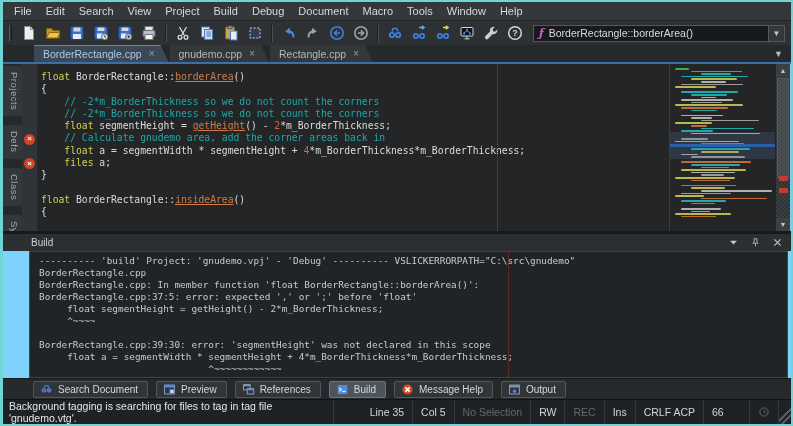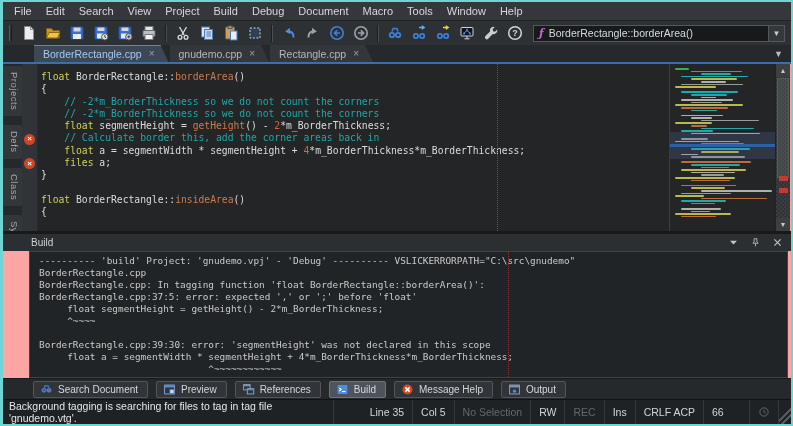--- a/index.html
+++ b/index.html
@@ -1,20 +1,20 @@
 <!DOCTYPE html>
 <html><head>
 <meta charset="utf-8">
 <style>
   * { margin:0; padding:0; box-sizing:border-box; }
   html,body { background:#111; }
   body { font-family:"Liberation Sans", sans-serif; }
   #window {
     position:relative; width:793px; height:426px;
-    background:#fca5a5; overflow:hidden;
+    background:#7dd3fc; overflow:hidden;
     border:2px solid #6fd4d4; border-left-width:3px;
     display:flex; flex-direction:column;
   }
   
   .menubar { height:18px; background:#34383b; display:flex; align-items:center; padding:0 4px; flex:0 0 auto; }
   .menu-item { font-size:11px; color:#d6d8da; padding:1px 7px; cursor:default; }
   
   .toolbar { height:25px; background:#2d3134; border-top:1px solid #202326; display:flex; align-items:center; padding:0 6px 0 4px; flex:0 0 auto; }
   .tb-grip { width:3px; height:16px; margin:0 5px 0 2px; border-left:1px solid #555a5e; border-right:1px solid #1b1d1f; }
   .tb-btn { width:24px; height:21px; display:flex; align-items:center; justify-content:center; border-radius:2px; }
@@ -31,21 +31,21 @@
   .tab-overflow { margin-left:auto; margin-right:8px; color:#b8bcc0; font-size:9px; align-self:center; }
   
   .main { flex:0 0 167px; display:flex; overflow:hidden; }
   .dockstrip { width:19px; background:#26292c; display:flex; flex-direction:column; gap:9px; padding-top:2px; }
   .docktab { writing-mode:vertical-rl; background:#33373a; color:#a2a7ab; font-size:9.5px; padding:6px 2px; border-radius:0 2px 2px 0; letter-spacing:.5px; }
   .gutter { width:16px; background:#303438; border-right:1px solid #26292c; position:relative; }
   .err-badge { position:absolute; left:2px; width:11px; height:11px; border-radius:50%; background:#cf4526; color:#fff; font-size:8px; font-weight:bold; display:flex; align-items:center; justify-content:center; line-height:1; }
   .codearea { width:631px; position:relative; background:#232527; overflow:hidden; padding-top:7px; }
   .code-line { white-space:pre; font-family:"DejaVu Sans Mono", monospace; font-size:9.7px; line-height:12.3px; height:12.3px; padding-left:3px; }
   .code-line.current { background:#000; }
-  .tk-kw { color:#d3d34f; } .tk-pl { color:#dcdcdc; } .tk-cm { color:#1fa8a8; } .tk-fn { color:#ce7b49; } .tk-nm { color:#d2693e; }
+  .tk-kw { color:#d3d34f; } .tk-pl { color:#dcdcdc; } .tk-cm { color:#1fa8a8; } .tk-fn { color:#ce7b49;text-decoration:underline; } .tk-nm { color:#d2693e; }
   .caret { display:inline-block; width:1px; height:10px; background:#ececec; vertical-align:-1px; }
   .ruler { position:absolute; top:0; bottom:0; left:459px; border-left:1px dotted #8a4040; }
   .minimap { width:106px; position:relative; background:#232527; border-left:1px solid #3a3d40; padding:4px 3px 0 5px; overflow:hidden; }
   .mm-row { height:1.6px; margin-bottom:1px; border-radius:1px; }
   .mm-viewport { position:absolute; left:0; right:0; top:68px; height:27px; background:rgba(95,125,175,.22); }
   .mm-curline { position:absolute; left:0; right:0; top:80px; height:3px; background:#2b5fa8; }
   .vscroll { width:15px; position:relative; background:repeating-conic-gradient(#3b3e41 0% 25%, #313437 0% 50%) 0 0/4px 4px; border-left:1px solid #222; }
   .vs-arrow { position:absolute; left:0; right:0; height:13px; background:#3c4043; color:#c2c6ca; font-size:7px; display:flex; align-items:center; justify-content:center; }
   .vs-thumb { position:absolute; left:1px; right:1px; top:14px; height:100px; background:rgba(120,126,132,.25); border:1px solid #54595d; }
   .vs-mark { position:absolute; left:3px; width:9px; height:5px; background:#c23b2e; }
@@ -314,21 +314,21 @@
         <div class="err-badge" style="top: 69.5px;">×</div>
         <div class="err-badge" style="top: 94.1px;">×</div>
       </div>
     <div class="codearea" id="codearea">
       <div class="ruler"></div>
     <div class="code-line"><span class="tk-kw">float</span><span class="tk-pl"> BorderRectangle::</span><span class="tk-fn">borderArea</span><span class="tk-pl">()</span></div>
         <div class="code-line"><span class="tk-pl">{</span></div>
         <div class="code-line"><span class="tk-cm">    // -2*m_BorderThickness so we do not count the corners</span></div>
         <div class="code-line"><span class="tk-cm">    // -2*m_BorderThickness so we do not count the corners</span></div>
         <div class="code-line"><span class="tk-pl">    </span><span class="tk-kw">float</span><span class="tk-pl"> segmentHeight = </span><span class="tk-fn">getHeight</span><span class="tk-pl">() - </span><span class="tk-nm">2</span><span class="tk-pl">*m_BorderThickness;</span></div>
-        <div class="code-line"><span class="tk-cm">    // Calculate border this, add the corner areas back in</span></div>
+        <div class="code-line"><span class="tk-cm">    // Calculate gnudemo area, add the corner areas back in</span></div>
         <div class="code-line"><span class="tk-pl">    </span><span class="tk-kw">float</span><span class="tk-pl"> a = segmentWidth * segmentHeight + </span><span class="tk-nm">4</span><span class="tk-pl">*m_BorderThickness*m_BorderThickness;</span></div>
         <div class="code-line"><span class="tk-pl">    </span><span class="tk-kw">files</span><span class="tk-pl"> a;</span></div>
         <div class="code-line"><span class="tk-pl">}</span></div>
         <div class="code-line"></div>
         <div class="code-line"><span class="tk-kw">float</span><span class="tk-pl"> BorderRectangle::</span><span class="tk-fn">insideArea</span><span class="tk-pl">()</span></div>
         <div class="code-line"><span class="tk-pl">{</span></div>
       </div>
     <div class="minimap" id="minimap">
       <div class="mm-viewport"></div>
       <div class="mm-curline"></div>
@@ -420,21 +420,21 @@
           <svg viewBox="0 0 16 16">
             <path d="M3.5 3.5l9 9M12.5 3.5l-9 9" stroke="#c3c8cc" stroke-width="1.6"></path>
           </svg>
         </span>
       </span>
   </div>
   <div class="build-body" id="build-body">
     <div class="build-ruler"></div>
   <div class="build-line">---------- 'build' Project: 'gnudemo.vpj' - 'Debug' ---------- VSLICKERRORPATH="C:\src\gnudemo"</div>
       <div class="build-line">BorderRectangle.cpp</div>
-      <div class="build-line">BorderRectangle.cpp: In tagging function 'float BorderRectangle::borderArea()':</div>
+      <div class="build-line">BorderRectangle.cpp: In member function 'float BorderRectangle::borderArea()':</div>
       <div class="build-line">BorderRectangle.cpp:37:5: error: expected ',' or ';' before 'float'</div>
       <div class="build-line">     float segmentHeight = getHeight() - 2*m_BorderThickness;</div>
       <div class="build-line">     ^~~~~</div>
       <div class="build-line"> </div>
       <div class="build-line">BorderRectangle.cpp:39:30: error: 'segmentHeight' was not declared in this scope</div>
       <div class="build-line">     float a = segmentWidth * segmentHeight + 4*m_BorderThickness*m_BorderThickness;</div>
       <div class="build-line">                              ^~~~~~~~~~~~~</div>
       <div class="build-line"> </div>
     </div>
 

